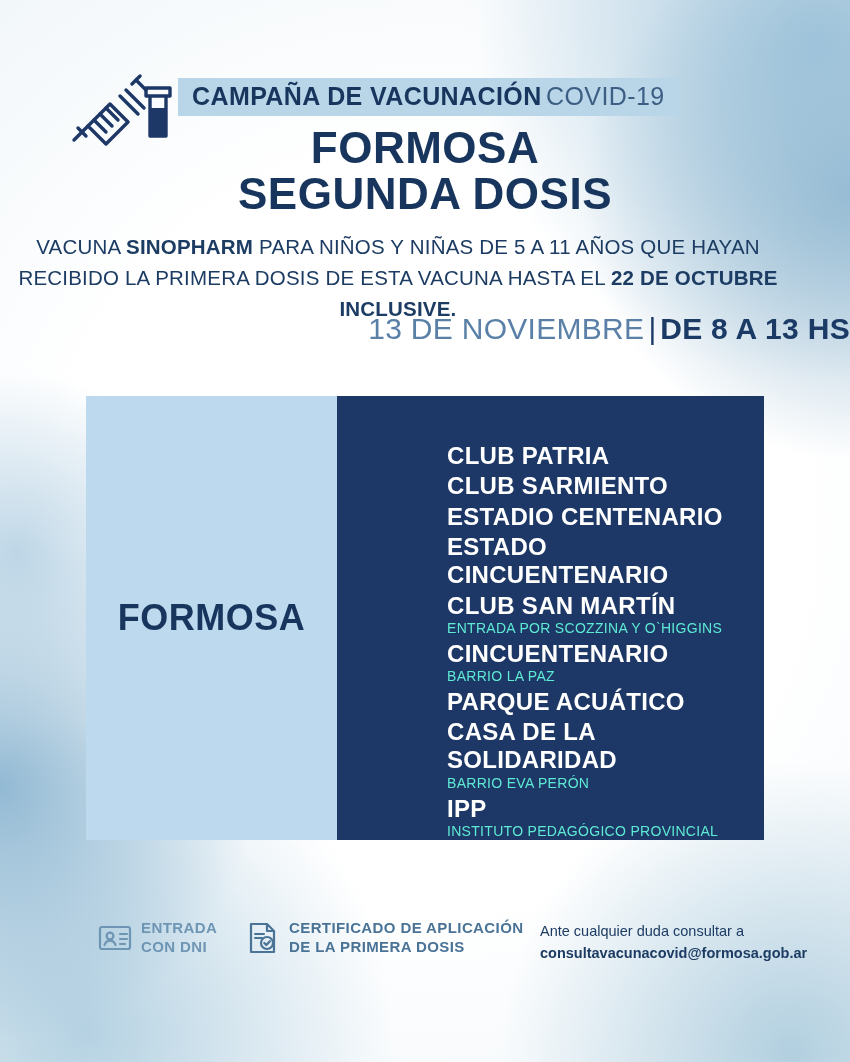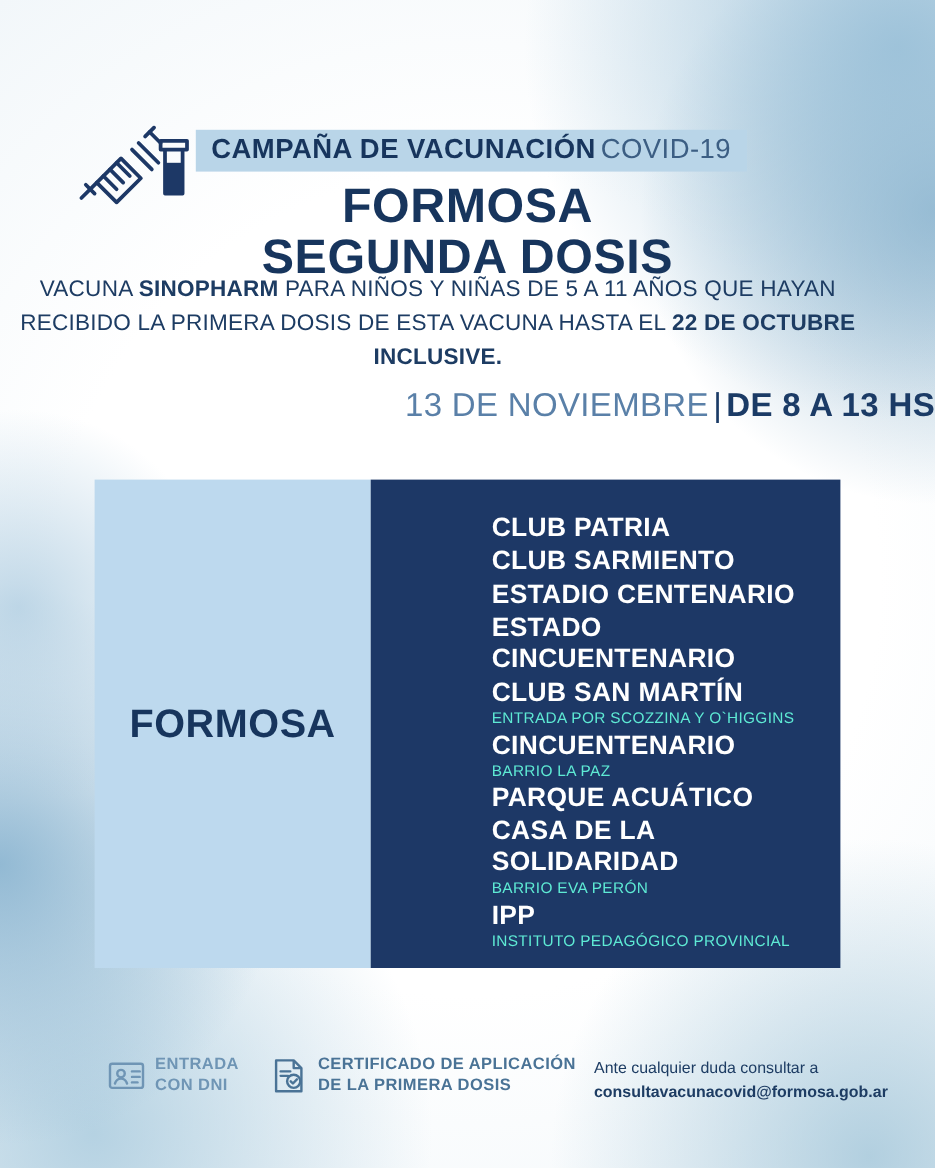--- a/index.html
+++ b/index.html
@@ -22,21 +22,21 @@
       radial-gradient(circle at 96% 4%, rgba(150,190,215,0.85) 0%, rgba(150,190,215,0.0) 26%),
       radial-gradient(circle at 100% 18%, rgba(120,165,195,0.75) 0%, rgba(120,165,195,0) 22%),
       radial-gradient(circle at 2% 52%, rgba(175,205,225,0.8) 0%, rgba(175,205,225,0) 18%),
       radial-gradient(circle at 0% 74%, rgba(130,175,205,0.85) 0%, rgba(130,175,205,0) 22%),
       radial-gradient(circle at 10% 97%, rgba(165,200,220,0.8) 0%, rgba(165,200,220,0) 24%),
       radial-gradient(circle at 93% 99%, rgba(150,190,212,0.7) 0%, rgba(150,190,212,0) 22%),
       radial-gradient(circle at 50% 50%, #ffffff 0%, #ffffff 55%, #f2f7fa 100%);
   }
   .inner {
     position: absolute;
-    left: 0; right: 0; top: 0; bottom: 0; margin-top: 40px;
+    left: 0; right: 0; top: 0; bottom: 0;
   }
 
   
   .header-row {
     position: absolute;
     left: 68px;
     top: 68px;
     width: 714px;
     height: 70px;
   }
@@ -78,21 +78,21 @@
     color: #17355d;
     font-weight: bold;
     font-size: 44px;
     line-height: 1.04;
     letter-spacing: 0.5px;
   }
   .title-main .l2 { display: block; }
 
   .desc {
     position: absolute;
-    top: 208px;
+    top: 232px;
     left: 0;
     width: 796px;
     text-align: center;
     color: #1d3c63;
     font-size: 20.5px;
     line-height: 1.5;
     letter-spacing: 0.2px;
   }
   .desc b { font-weight: bold; }
 
@@ -149,21 +149,21 @@
     font-size: 36px;
     letter-spacing: 0.5px;
   }
   .block-right {
     position: absolute;
     left: 251px;
     top: 0;
     width: 427px;
     height: 444px;
     background: #1d3866;
-    padding: 30px 0 0 0;
+    padding: 46px 0 0 0;
     box-sizing: border-box;
   }
   .site {
     padding-left: 110px;
     margin-bottom: 2px;
   }
   .site .name {
     color: #ffffff;
     font-weight: bold;
     font-size: 24px;

